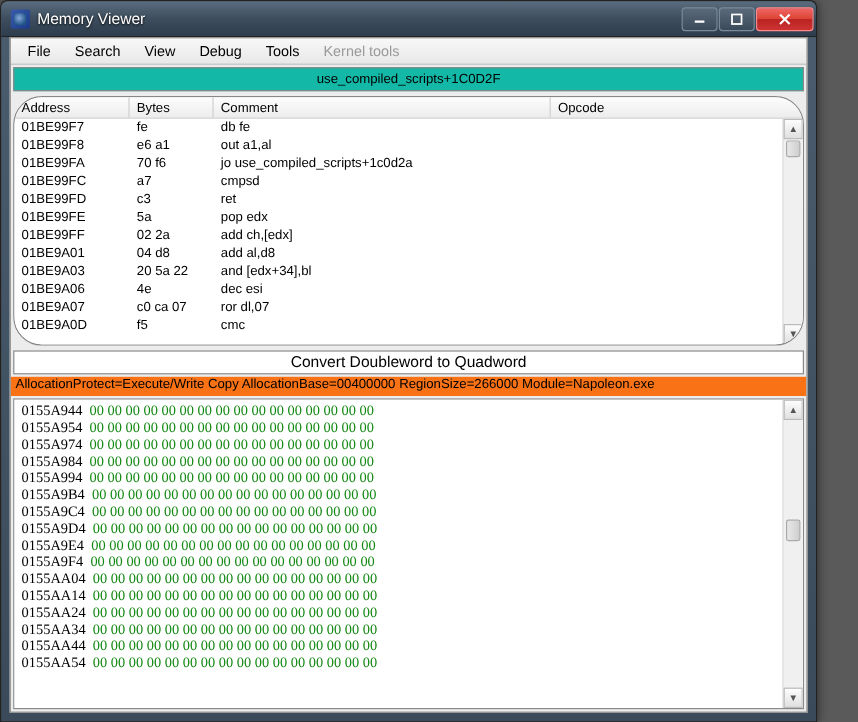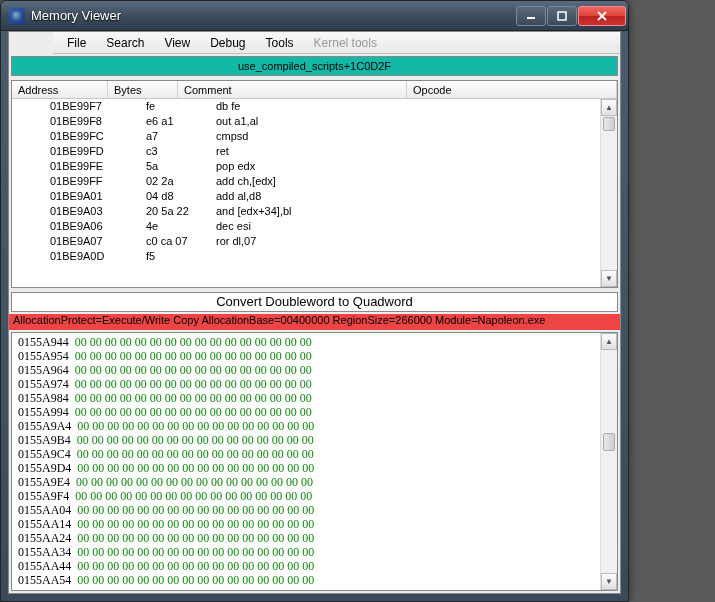--- a/index.html
+++ b/index.html
@@ -5,21 +5,21 @@
 * { box-sizing: border-box; margin: 0; padding: 0; }
 body {
   font-family: "Segoe UI", Tahoma, sans-serif;
   font-size: 12px;
   background: #5a5a5a;
   width: 715px;
   height: 602px;
   overflow: hidden;
 }
 .window {
-  width: 629px;
+  width: 681px;
   height: 602px;
   background: linear-gradient(to bottom, #4a5d6e 0%, #3a4a5a 100%);
   border: 1px solid #222;
   border-radius: 6px 6px 0 0;
   box-shadow: 0 0 8px rgba(0,0,0,0.5);
   display: flex;
   flex-direction: column;
 }
 .titlebar {
   height: 30px;
@@ -67,21 +67,20 @@
   flex-direction: column;
   overflow: hidden;
 }
 .menubar {
   height: 22px;
   background: linear-gradient(to bottom, #f8f8f8, #e8e8e8);
   border-bottom: 1px solid #c0c0c0;
   display: flex;
   align-items: center;
   padding: 0 4px;
-  margin-left: 44px;
 }
 .menubar .mitem { padding: 2px 10px; font-size: 12px; }
 .menubar .mitem.disabled { color: #999; }
 .locbar {
   height: 20px;
   background: #14b8a6;
   border: 1px solid #888;
   margin: 2px;
   text-align: center;
   font-size: 11px;
@@ -93,53 +92,53 @@
   flex-direction: column;
   overflow: hidden;
 }
 .pane {
   position: relative;
   background: #fff;
   border: 1px solid #888;
   margin: 2px;
   overflow: hidden;
 }
-.pane.top { flex: 0 0 208px; display:flex; flex-direction:column; }
+.pane.top { flex: 0 0 208px; display:flex; flex-direction:column;border-radius:24px; }
 .pane.bottom { flex: 1; display:flex; flex-direction:column;}
 .colhdr {
   height: 18px;
   background: linear-gradient(to bottom, #fdfdfd, #ececec);
   border-bottom: 1px solid #c8c8c8;
   display: flex;
   font-size: 11px;
 }
 .colhdr .ch {
   border-right: 1px solid #d0d0d0;
   padding: 1px 6px;
   line-height: 16px;
 }
 .ch.addr{width:96px} .ch.bytes{width:70px} .ch.op{width:210px} .ch.com{flex:1}
-.rows { flex:1; overflow:hidden; font-family: Tahoma, sans-serif; font-size: 11px; background:#fff; position:relative;padding-left:32px;}
+.rows { flex:1; overflow:hidden; font-family: Tahoma, sans-serif; font-size: 11px; background:#fff; position:relative;}
 .row { display:flex; height:15px; line-height:15px; white-space:pre;}
 .row .c{padding:0 6px}
 .row .c.addr{width:96px}
 .row .c.bytes{width:70px; font-family: Liberation Sans, sans-serif;}
 .row .c.op{flex:1}
 .scrolltrack {
   position:absolute; right:0; top:0; bottom:0; width:17px;
   background: #f0f0f0; border-left:1px solid #ddd;
 }
 .scrolltrack .arrow{height:17px;background:linear-gradient(#fdfdfd,#e0e0e0);border:1px solid #bbb;display:flex;align-items:center;justify-content:center;font-size:8px;color:#555}
 .scrolltrack .thumb{position:absolute;left:2px;right:2px;background:linear-gradient(to right,#e8e8e8,#cfcfcf);border:1px solid #aaa;border-radius:2px}
 .midlabel{
   height:20px; margin:2px; border:1px solid #888; background:#fff;
   text-align:center; font-family:Liberation Sans, sans-serif; font-size:13px; line-height:18px;
 }
 .allocbar{
-  height:16px; font-size:11px; padding:0 4px; color:#000; background:#ef4444;
+  height:16px; font-size:11px; padding:0 4px; color:#000; background:#f97316;
   white-space:nowrap; overflow:hidden;
 }
 .hexarea{
   flex:1; background:#fff; font-family:Liberation Serif, serif; font-size:12px;
   padding:2px 6px; overflow:hidden; line-height:14px; position:relative;
 }
 .hexrow{white-space:pre}
 .hexrow .ha{color:#000}
 .hexrow .hb{color:#118811}
 </style>
@@ -187,50 +186,49 @@
       <div class="pane top">
         <div class="colhdr">
           <div class="ch addr">Address</div>
           <div class="ch bytes">Bytes</div>
           <div class="ch com">Comment</div>
           <div class="ch op">Opcode</div>
         </div>
         <div class="rows" id="disasm-rows">
           <div class="row"><div class="c addr">01BE99F7</div><div class="c bytes">fe</div><div class="c op">db fe</div></div>
             <div class="row"><div class="c addr">01BE99F8</div><div class="c bytes">e6 a1</div><div class="c op">out a1,al</div></div>
+            <div class="row"><div class="c addr">01BE99FA</div><div class="c bytes">70 f6</div><div class="c op">jo use_compiled_scripts+1c0d2a</div></div>
             <div class="row"><div class="c addr">01BE99FC</div><div class="c bytes">a7</div><div class="c op">cmpsd</div></div>
             <div class="row"><div class="c addr">01BE99FD</div><div class="c bytes">c3</div><div class="c op">ret</div></div>
             <div class="row"><div class="c addr">01BE99FE</div><div class="c bytes">5a</div><div class="c op">pop edx</div></div>
             <div class="row"><div class="c addr">01BE99FF</div><div class="c bytes">02 2a</div><div class="c op">add ch,[edx]</div></div>
             <div class="row"><div class="c addr">01BE9A01</div><div class="c bytes">04 d8</div><div class="c op">add al,d8</div></div>
             <div class="row"><div class="c addr">01BE9A03</div><div class="c bytes">20 5a 22</div><div class="c op">and [edx+34],bl</div></div>
             <div class="row"><div class="c addr">01BE9A06</div><div class="c bytes">4e</div><div class="c op">dec esi</div></div>
             <div class="row"><div class="c addr">01BE9A07</div><div class="c bytes">c0 ca 07</div><div class="c op">ror dl,07</div></div>
-            <div class="row"><div class="c addr">01BE9A0D</div><div class="c bytes">f5</div></div>
+            <div class="row"><div class="c addr">01BE9A0D</div><div class="c bytes">f5</div><div class="c op">cmc</div></div>
             <div class="scrolltrack">
             <div class="arrow">▲</div>
             <div class="thumb" style="top:18px;height:14px"></div>
             <div class="arrow" style="position:absolute;bottom:0;left:0;right:0">▼</div>
           </div>
         </div>
       </div>
 
       <div class="midlabel">Convert Doubleword to Quadword</div>
 
       <div class="allocbar">AllocationProtect=Execute/Write Copy  AllocationBase=00400000 RegionSize=266000 Module=Napoleon.exe</div>
 
       <div class="pane bottom">
         <div class="hexarea" id="hex-rows">
           <div class="hexrow"><span class="ha">0155A944</span>  <span class="hb">00 00 00 00 00 00 00 00 00 00 00 00 00 00 00 00</span></div>
             <div class="hexrow"><span class="ha">0155A954</span>  <span class="hb">00 00 00 00 00 00 00 00 00 00 00 00 00 00 00 00</span></div>
-            <div class="hexrow"><span class="ha">0155A964</span>  <span class="hb">00 00 00 00 00 00 00 00 00 00 00 00 00 00 00 00</span></div>
             <div class="hexrow"><span class="ha">0155A974</span>  <span class="hb">00 00 00 00 00 00 00 00 00 00 00 00 00 00 00 00</span></div>
             <div class="hexrow"><span class="ha">0155A984</span>  <span class="hb">00 00 00 00 00 00 00 00 00 00 00 00 00 00 00 00</span></div>
             <div class="hexrow"><span class="ha">0155A994</span>  <span class="hb">00 00 00 00 00 00 00 00 00 00 00 00 00 00 00 00</span></div>
-            <div class="hexrow"><span class="ha">0155A9A4</span>  <span class="hb">00 00 00 00 00 00 00 00 00 00 00 00 00 00 00 00</span></div>
             <div class="hexrow"><span class="ha">0155A9B4</span>  <span class="hb">00 00 00 00 00 00 00 00 00 00 00 00 00 00 00 00</span></div>
             <div class="hexrow"><span class="ha">0155A9C4</span>  <span class="hb">00 00 00 00 00 00 00 00 00 00 00 00 00 00 00 00</span></div>
             <div class="hexrow"><span class="ha">0155A9D4</span>  <span class="hb">00 00 00 00 00 00 00 00 00 00 00 00 00 00 00 00</span></div>
             <div class="hexrow"><span class="ha">0155A9E4</span>  <span class="hb">00 00 00 00 00 00 00 00 00 00 00 00 00 00 00 00</span></div>
             <div class="hexrow"><span class="ha">0155A9F4</span>  <span class="hb">00 00 00 00 00 00 00 00 00 00 00 00 00 00 00 00</span></div>
             <div class="hexrow"><span class="ha">0155AA04</span>  <span class="hb">00 00 00 00 00 00 00 00 00 00 00 00 00 00 00 00</span></div>
             <div class="hexrow"><span class="ha">0155AA14</span>  <span class="hb">00 00 00 00 00 00 00 00 00 00 00 00 00 00 00 00</span></div>
             <div class="hexrow"><span class="ha">0155AA24</span>  <span class="hb">00 00 00 00 00 00 00 00 00 00 00 00 00 00 00 00</span></div>
             <div class="hexrow"><span class="ha">0155AA34</span>  <span class="hb">00 00 00 00 00 00 00 00 00 00 00 00 00 00 00 00</span></div>
             <div class="hexrow"><span class="ha">0155AA44</span>  <span class="hb">00 00 00 00 00 00 00 00 00 00 00 00 00 00 00 00</span></div>

